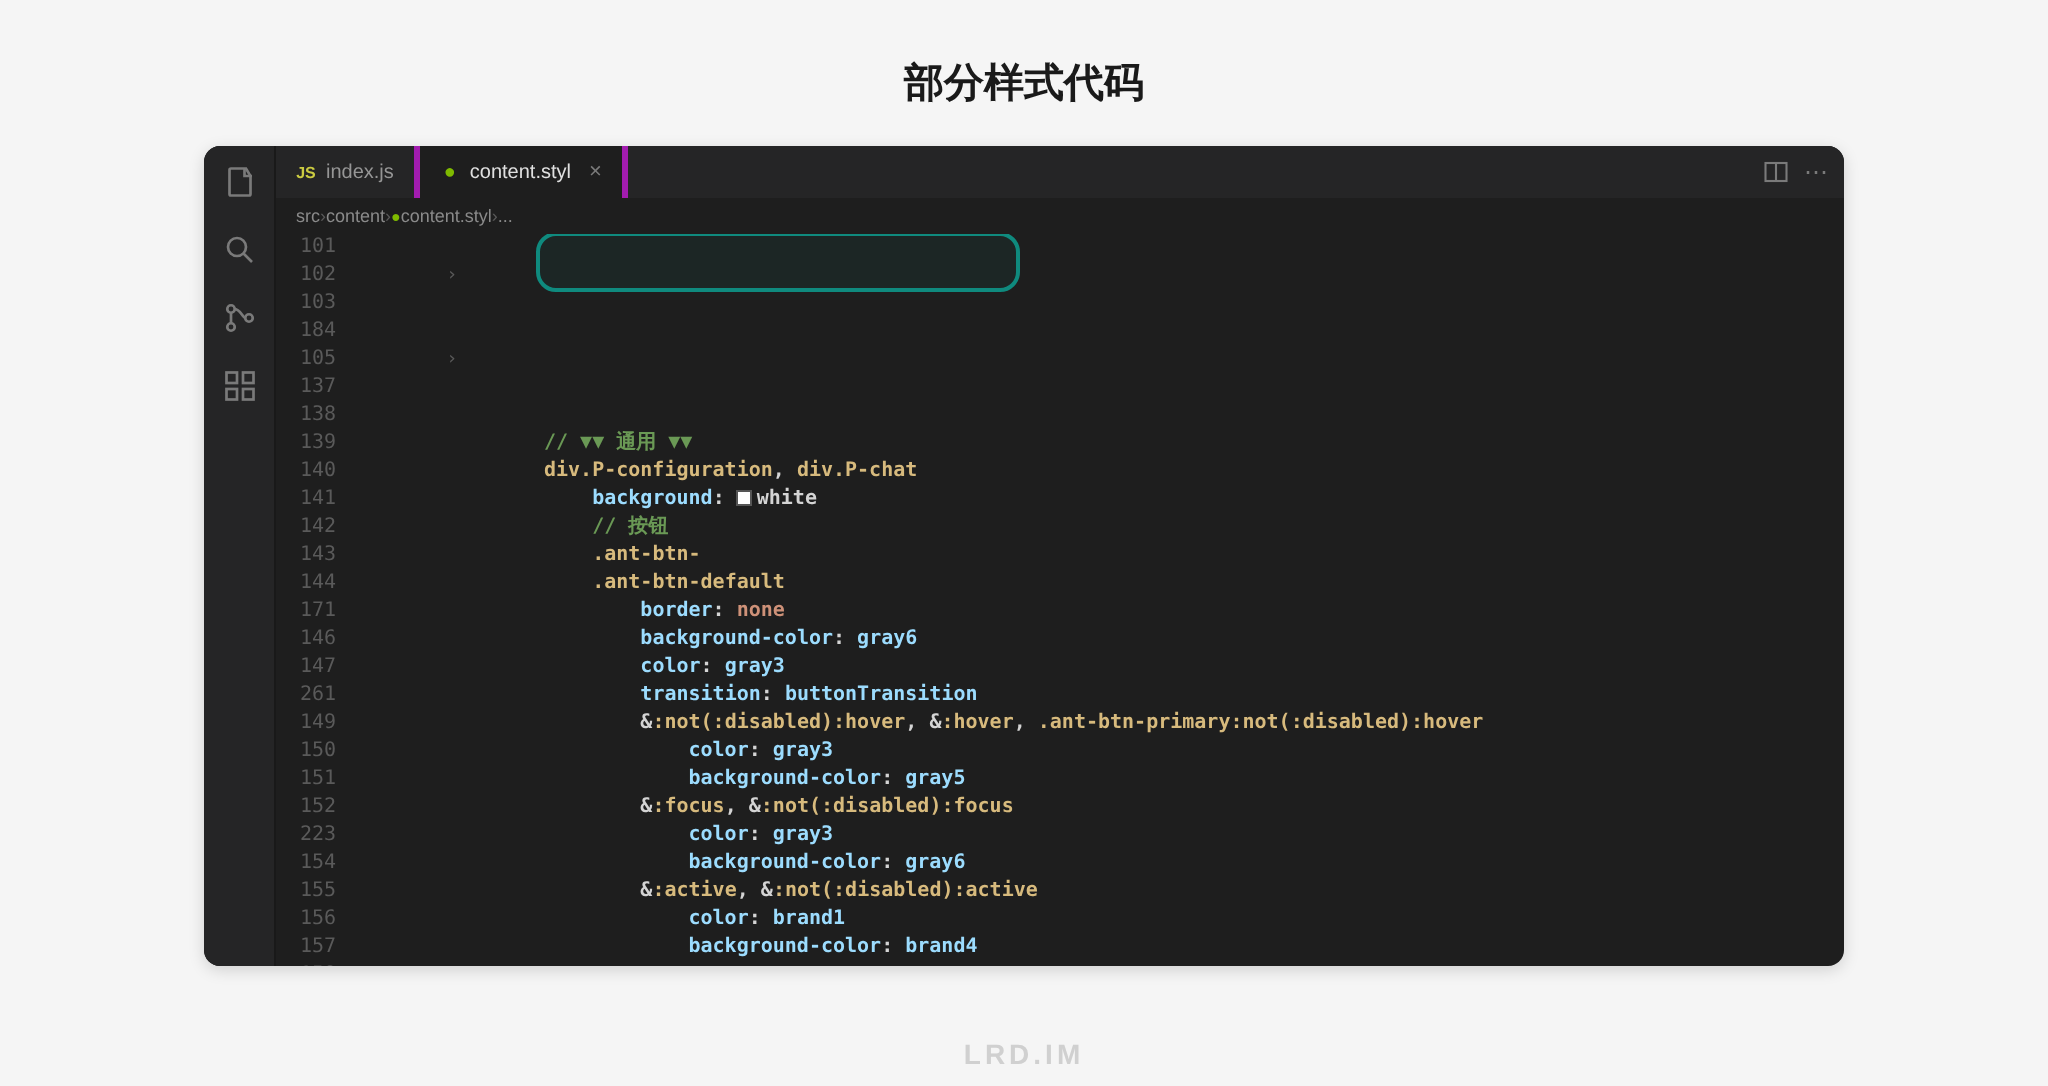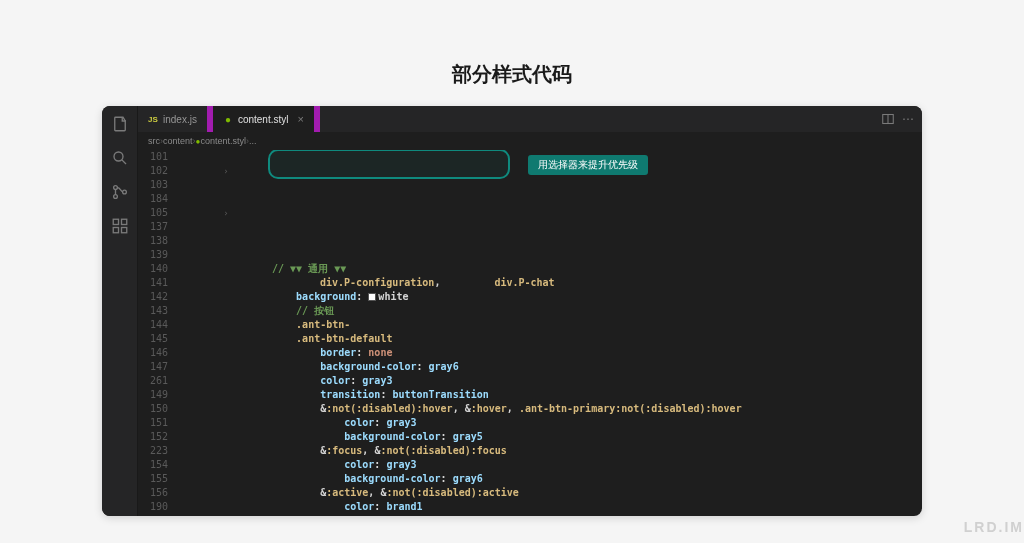--- a/index.html
+++ b/index.html
@@ -10,21 +10,20 @@
     height: 543px;
     overflow: hidden;
     position: relative;
   }
   .page-title {
     text-align: center;
     font-size: 20px;
     font-weight: 600;
     color: #1a1a1a;
     padding: 28px 0 18px;
-    margin-top: 33px;
   }
   .editor-frame {
     margin: 0 auto;
     width: 820px;
     height: 410px;
     background: #1e1e1e;
     border-radius: 8px;
     overflow: hidden;
     position: relative;
     box-shadow: 0 2px 8px rgba(0,0,0,0.15);
@@ -61,21 +60,21 @@
     align-items: center;
     font-size: 10px;
     color: #969696;
   }
   .tab {
     height: 100%;
     padding: 0 10px;
     display: flex;
     align-items: center;
     gap: 5px;
-    border-right: 6px solid #a21caf;
+    border-right: 3px solid #a21caf;
   }
   .tab.active { background: #1e1e1e; color: #e0e0e0; }
   .tab .ficon { width: 10px; height: 10px; display:inline-flex; align-items:center; justify-content:center; }
   .tab .close { color: #7a7a7a; font-size: 11px; margin-left: 4px; }
   .tab-actions { margin-left: auto; padding-right: 8px; display:flex; gap:8px; }
   .tab-actions .ic { width:12px; height:12px; color:#7a7a7a; }
   .breadcrumb {
     height: 18px;
     font-size: 9px;
     color: #8a8a8a;
@@ -113,21 +112,21 @@
   }
   .fold-col div { height: 14px; display:flex; align-items:center; justify-content:center; }
   .code-lines {
     flex: 1;
     color: #d4d4d4;
     white-space: pre;
     position: relative;
   }
   .code-lines .ln { height: 14px; position: relative; font-weight: bold; }
   .c-comment { color: #6a9955; }
-  .c-selector { color: #d7ba7d; margin-left: 48px; }
+  .c-selector { color: #d7ba7d; }
   .c-class { color: #d7ba7d; }
   .c-prop { color: #9cdcfe; }
   .c-val { color: #ce9178; }
   .c-ident { color: #9cdcfe; }
   .c-punct { color: #d4d4d4; }
   .c-pseudo { color: #d7ba7d; }
   .c-amp { color: #d4d4d4; }
   .c-white { color: #d4d4d4; }
   .c-swatch { display:inline-block; width:8px; height:8px; background:#fff; vertical-align:middle; margin-right:2px; border:1px solid #555;}
   .highlight-box {
@@ -145,21 +144,21 @@
     padding: 3px 10px;
     border-radius: 3px;
     white-space: nowrap;
     font-family: -apple-system, sans-serif;
     pointer-events: none;
   }
   .watermark {
     position: absolute;
     bottom: 8px;
     left: 0; right: 0;
-    text-align: right;
+    text-align: center;
     font-size: 14px;
     font-weight: 600;
     letter-spacing: 2px;
     color: #d0d0d0;
     margin-top: 16px;
   }
 </style>
 </head>
 <body>
 
@@ -240,33 +239,33 @@
           <div>184</div>
           <div>105</div>
           <div>137</div>
           <div>138</div>
           <div>139</div>
           <div>140</div>
           <div>141</div>
           <div>142</div>
           <div>143</div>
           <div>144</div>
-          <div>145</div>
+          <div>171</div>
           <div>146</div>
           <div>147</div>
           <div>261</div>
           <div>149</div>
           <div>150</div>
           <div>151</div>
           <div>152</div>
           <div>223</div>
           <div>154</div>
           <div>155</div>
           <div>156</div>
-          <div>190</div>
+          <div>157</div>
           <div>158</div>
         </div>
       <div class="fold-col" id="foldcol">
           <div></div>
           <div>›</div>
           <div></div>
           <div></div>
           <div>›</div>
           <div></div>
           <div></div>
@@ -287,21 +286,20 @@
           <div></div>
           <div></div>
           <div></div>
           <div></div>
           <div></div>
           <div></div>
         </div>
       <div class="code-lines" id="codelines">
         
         <div class="highlight-box" style="top:-1px; left:-4px; width:242px; height:30px;"></div>
-        <div class="annotation" style="top:5px; left:256px;">用选择器来提升优先级</div>
 
         
         
       <div class="ln"><span class="c-comment">// ▼▼ 通用 ▼▼</span></div><div class="ln"><span class="c-selector">div.P-configuration</span><span class="c-punct">, </span><span class="c-selector">div.P-chat</span></div><div class="ln"><span>    </span><span class="c-prop">background</span><span class="c-punct">: </span><span class="c-swatch"></span><span class="c-white">white</span></div><div class="ln"><span>    </span><span class="c-comment">// 按钮</span></div><div class="ln"><span>    </span><span class="c-class">.ant-btn-</span></div><div class="ln"><span>    </span><span class="c-class">.ant-btn-default</span></div><div class="ln"><span>        </span><span class="c-prop">border</span><span class="c-punct">: </span><span class="c-val">none</span></div><div class="ln"><span>        </span><span class="c-prop">background-color</span><span class="c-punct">: </span><span class="c-ident">gray6</span></div><div class="ln"><span>        </span><span class="c-prop">color</span><span class="c-punct">: </span><span class="c-ident">gray3</span></div><div class="ln"><span>        </span><span class="c-prop">transition</span><span class="c-punct">: </span><span class="c-ident">buttonTransition</span></div><div class="ln"><span>        </span><span class="c-amp">&amp;</span><span class="c-pseudo">:not(:disabled):hover</span><span class="c-punct">, </span><span class="c-amp">&amp;</span><span class="c-pseudo">:hover</span><span class="c-punct">, </span><span class="c-class">.ant-btn-primary</span><span class="c-pseudo">:not(:disabled):hover</span></div><div class="ln"><span>            </span><span class="c-prop">color</span><span class="c-punct">: </span><span class="c-ident">gray3</span></div><div class="ln"><span>            </span><span class="c-prop">background-color</span><span class="c-punct">: </span><span class="c-ident">gray5</span></div><div class="ln"><span>        </span><span class="c-amp">&amp;</span><span class="c-pseudo">:focus</span><span class="c-punct">, </span><span class="c-amp">&amp;</span><span class="c-pseudo">:not(:disabled):focus</span></div><div class="ln"><span>            </span><span class="c-prop">color</span><span class="c-punct">: </span><span class="c-ident">gray3</span></div><div class="ln"><span>            </span><span class="c-prop">background-color</span><span class="c-punct">: </span><span class="c-ident">gray6</span></div><div class="ln"><span>        </span><span class="c-amp">&amp;</span><span class="c-pseudo">:active</span><span class="c-punct">, </span><span class="c-amp">&amp;</span><span class="c-pseudo">:not(:disabled):active</span></div><div class="ln"><span>            </span><span class="c-prop">color</span><span class="c-punct">: </span><span class="c-ident">brand1</span></div><div class="ln"><span>            </span><span class="c-prop">background-color</span><span class="c-punct">: </span><span class="c-ident">brand4</span></div></div>
     </div>
 
   </div>
 </div>
 
 <div class="watermark">LRD.IM</div>

